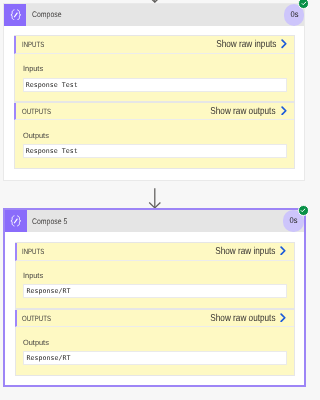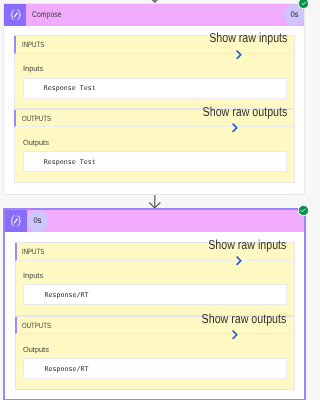--- a/index.html
+++ b/index.html
@@ -21,21 +21,21 @@
     box-sizing:border-box;
   }
   .card.selected{
     left:3px;width:303px;
     border:2.2px solid #9d85f6;
   }
   .card.selected .card-body{padding-bottom:9.4px;}
   .card-header{
     display:flex;align-items:stretch;
     height:22px;
-    background:#f0abfc;
+    background:#e5e5e5;
     position:relative;
   }
   .op-icon{
     width:22px;height:22px;flex:0 0 22px;
     background:#8a6cfb;
     display:flex;align-items:center;justify-content:center;
   }
   .op-title{
     flex:1 1 auto;display:flex;align-items:center;
     padding-left:5.3px;
@@ -73,33 +73,33 @@
     margin-left:-0.5px;padding-left:0.5px;border-left:2.7px solid #9e86fb;
     border-bottom:1px solid #ececec;
     box-sizing:border-box;
     padding:0 6.9px 0 5.4px;
   }
   .section-title{
     flex:1 1 auto;font-size:7.7px;color:#3b3a39;
   }
   .section-title > span{display:inline-block;transform:scaleX(0.79);transform-origin:left center;}
   .show-raw{
-    display:flex;align-items:center;gap:4.6px;
-    font-size:13px;color:#33302f;flex-direction:column;
+    display:flex;align-items:flex-start;gap:4.6px;
+    font-size:10px;color:#33302f;
   }
   .show-raw > span{display:inline-block;transform:scaleX(0.82);transform-origin:right center;}
   .chev{display:block;}
   .section-body{padding:11.4px 6.5px 9.6px 7.9px;}
   .field-label{font-size:7.7px;color:#464442;line-height:7px;margin-bottom:5.5px;}
   .field-label > span{display:inline-block;transform:scaleX(0.96);transform-origin:left center;}
   .field-box{
     border:1px solid #eaeaea;
-    height:21px;box-sizing:border-box;
+    height:14px;box-sizing:border-box;
     display:flex;align-items:center;
-    padding-left:20px;
+    padding-left:2px;
     font-family:"DejaVu Sans Mono",monospace;
     font-size:6.6px;letter-spacing:0.03px;color:#201f1e;
     background:#fff;
   }
 </style>
 </head>
 <body>
 
 <div class="stage">
 
@@ -177,20 +177,23 @@
     <div class="card-header">
       <div class="op-icon">
         <svg width="13.6" height="11.8" viewBox="0 0 26 23.6">
             <g stroke="#fff" fill="none" stroke-linecap="round" stroke-linejoin="round">
               <path stroke-width="1.85" d="M9.5 1.8C6.9 2.7 5.7 4.3 5.7 6.4v2.6c0 1.7-.9 2.5-2.5 2.8 1.6.3 2.5 1.1 2.5 2.8v2.6c0 2.1 1.2 3.7 3.8 4.6"></path>
               <path stroke-width="1.85" d="M16.5 1.8c2.6.9 3.8 2.5 3.8 4.6v2.6c0 1.7.9 2.5 2.5 2.8-1.6.3-2.5 1.1-2.5 2.8v2.6c0 2.1-1.2 3.7-3.8 4.6"></path>
               <path stroke-width="2.5" d="M15.6 8.1 L10.4 15.5"></path>
             </g>
           </svg>
       </div>
+      <div class="op-title">
+          <span>Compose 5</span>
+        </div>
       <div class="duration">
           <span>0s</span>
         </div>
       <div class="status-badge">
         <svg width="6.0" height="5.0" viewBox="0 0 12 10">
             <path d="M1.7 4.6 L4.3 7.4 L10.3 1.6" stroke="#fff" stroke-width="1.9" fill="none" stroke-linecap="butt" stroke-linejoin="miter"></path>
           </svg>
       </div>
     </div>
     <div class="card-body">

